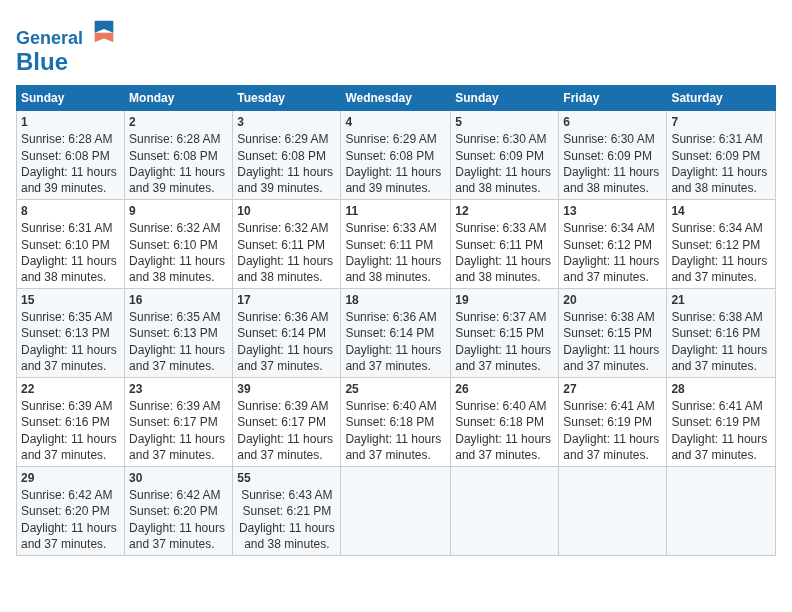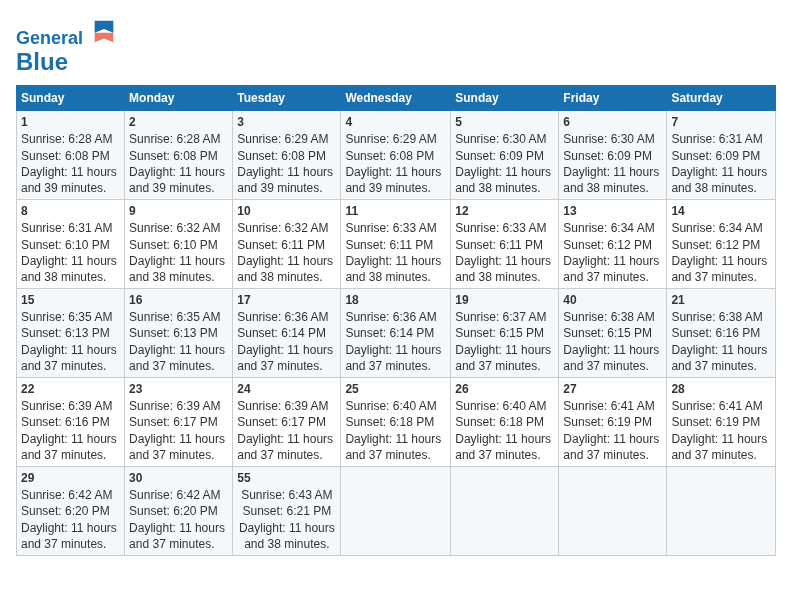--- a/index.html
+++ b/index.html
@@ -259,21 +259,21 @@
 and 37 minutes.</div>
           </td>
           <td>
             <span class="day-num">19</span>
             <div class="day-info" style="white-space: pre-line;">Sunrise: 6:37 AM
 Sunset: 6:15 PM
 Daylight: 11 hours
 and 37 minutes.</div>
           </td>
           <td>
-            <span class="day-num">40</span>
+            <span class="day-num">20</span>
             <div class="day-info" style="white-space: pre-line;">Sunrise: 6:38 AM
 Sunset: 6:15 PM
 Daylight: 11 hours
 and 37 minutes.</div>
           </td>
           <td>
             <span class="day-num">21</span>
             <div class="day-info" style="white-space: pre-line;">Sunrise: 6:38 AM
 Sunset: 6:16 PM
 Daylight: 11 hours
@@ -289,21 +289,21 @@
 and 37 minutes.</div>
           </td>
           <td>
             <span class="day-num">23</span>
             <div class="day-info" style="white-space: pre-line;">Sunrise: 6:39 AM
 Sunset: 6:17 PM
 Daylight: 11 hours
 and 37 minutes.</div>
           </td>
           <td>
-            <span class="day-num">24</span>
+            <span class="day-num">39</span>
             <div class="day-info" style="white-space: pre-line;">Sunrise: 6:39 AM
 Sunset: 6:17 PM
 Daylight: 11 hours
 and 37 minutes.</div>
           </td>
           <td>
             <span class="day-num">25</span>
             <div class="day-info" style="white-space: pre-line;">Sunrise: 6:40 AM
 Sunset: 6:18 PM
 Daylight: 11 hours

